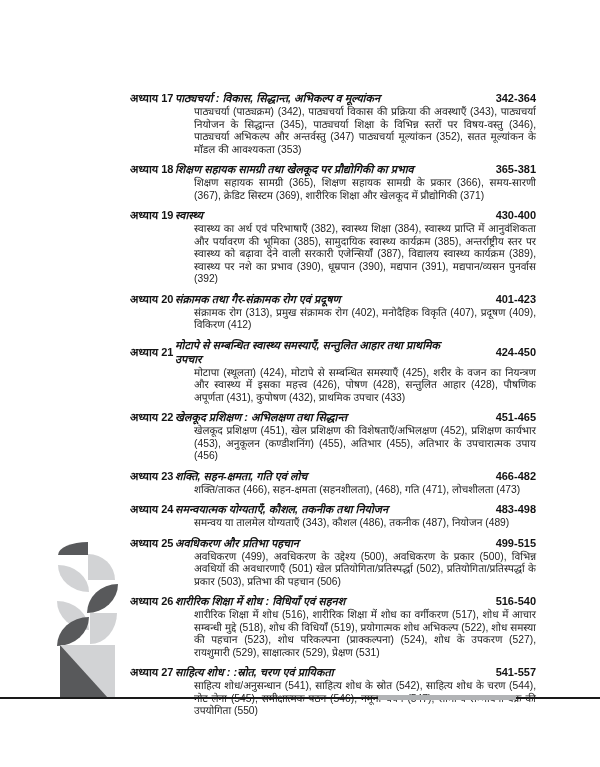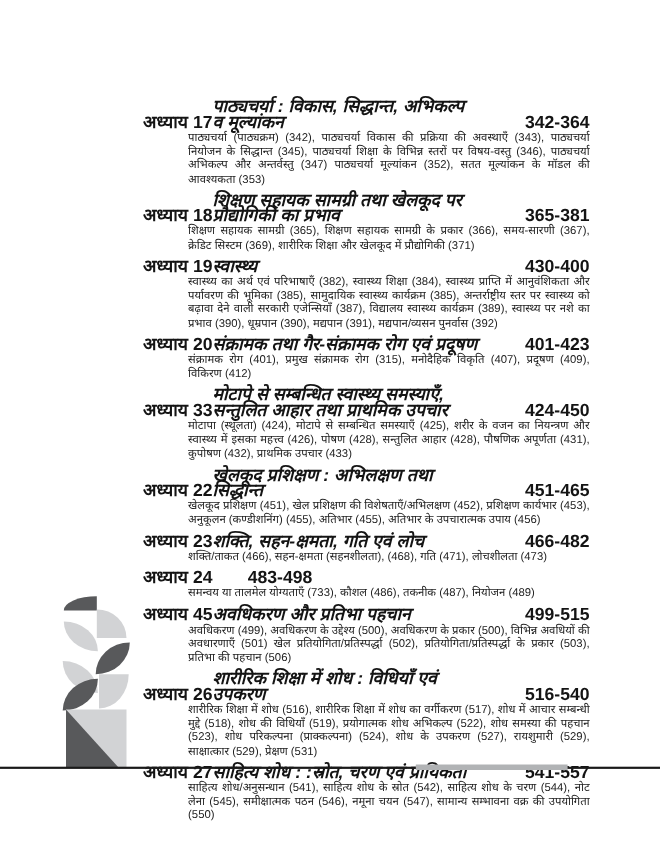--- a/index.html
+++ b/index.html
@@ -2,25 +2,25 @@
 <html><head>
 <meta charset="utf-8">
 <style>
   html,body{margin:0;padding:0;}
   body{width:600px;height:767px;background:#ffffff;font-family:"Liberation Sans",sans-serif;}
   .page{position:relative;width:600px;height:767px;background:#fff;overflow:hidden;}
 
   
   .toc{position:absolute;left:130px;top:91px;width:406px;color:#1a1a1a;}
   .chapter{margin-bottom:6px;}
-  .ch-head{display:flex;align-items:flex-end;font-weight:bold;font-size:16px;line-height:14px;margin-bottom:1px;color:#141414;}
+  .ch-head{display:flex;align-items:center;font-weight:bold;font-size:11px;line-height:14px;margin-bottom:1px;color:#141414;}
   .ch-label{flex:0 0 45px;white-space:nowrap;}
   .ch-title{flex:1 1 auto;padding-right:10px;font-style:italic;}
   .ch-pages{flex:0 0 auto;text-align:right;white-space:nowrap;margin-left:32px;}
-  .ch-topics{margin-left:41px;font-size:10.3px;line-height:12.5px;text-align:justify;color:#222;}
+  .ch-topics{margin-left:64px;font-size:10.3px;line-height:12.5px;text-align:justify;color:#222;}
 
   
   .rule{position:absolute;left:0;top:697px;width:600px;height:2px;}
   .rule-tab{position:absolute;left:378px;top:695px;width:138px;height:5px;}
 
   
   .logo{position:absolute;left:0;top:0;width:600px;height:767px;pointer-events:none;}
   .logo div{position:absolute;}
   .p-a{left:58px;top:542px;width:30px;height:13px;border-radius:100% 0 0 0;}
   .p-b{left:88px;top:554px;width:27px;height:26px;border-radius:0 100% 0 0;}
@@ -64,26 +64,26 @@
       </div>
       <div class="ch-topics">स्वास्थ्य का अर्थ एवं परिभाषाएँ (382), स्वास्थ्य शिक्षा (384), स्वास्थ्य प्राप्ति में आनुवंशिकता और पर्यावरण की भूमिका (385), सामुदायिक स्वास्थ्य कार्यक्रम (385), अन्तर्राष्ट्रीय स्तर पर स्वास्थ्य को बढ़ावा देने वाली सरकारी एजेन्सियाँ (387), विद्यालय स्वास्थ्य कार्यक्रम (389), स्वास्थ्य पर नशे का प्रभाव (390), धूम्रपान (390), मद्यपान (391), मद्यपान/व्यसन पुनर्वास (392)</div>
     </div>
 
     <div class="chapter">
       <div class="ch-head">
         <span class="ch-label">अध्याय 20</span>
         <span class="ch-title">संक्रामक तथा गैर-संक्रामक रोग एवं प्रदूषण</span>
         <span class="ch-pages">401-423</span>
       </div>
-      <div class="ch-topics">संक्रामक रोग (401), प्रमुख संक्रामक रोग (315), मनोदैहिक विकृति (407), प्रदूषण (409), विकिरण (412)</div>
+      <div class="ch-topics">संक्रामक रोग (313), प्रमुख संक्रामक रोग (402), मनोदैहिक विकृति (407), प्रदूषण (409), विकिरण (412)</div>
     </div>
 
     <div class="chapter">
       <div class="ch-head">
-        <span class="ch-label">अध्याय 33</span>
+        <span class="ch-label">अध्याय 21</span>
         <span class="ch-title">मोटापे से सम्बन्धित स्वास्थ्य समस्याएँ, सन्तुलित आहार तथा प्राथमिक उपचार</span>
         <span class="ch-pages">424-450</span>
       </div>
       <div class="ch-topics">मोटापा (स्थूलता) (424), मोटापे से सम्बन्धित समस्याएँ (425), शरीर के वजन का नियन्त्रण और स्वास्थ्य में इसका महत्त्व (426), पोषण (428), सन्तुलित आहार (428), पौषणिक अपूर्णता (431), कुपोषण (432), प्राथमिक उपचार (433)</div>
     </div>
 
     <div class="chapter">
       <div class="ch-head">
         <span class="ch-label">अध्याय 22</span>
         <span class="ch-title">खेलकूद प्रशिक्षण : अभिलक्षण तथा सिद्धान्त</span>
@@ -97,38 +97,39 @@
         <span class="ch-label">अध्याय 23</span>
         <span class="ch-title">शक्ति, सहन-क्षमता, गति एवं लोच</span>
         <span class="ch-pages">466-482</span>
       </div>
       <div class="ch-topics">शक्ति/ताकत (466), सहन-क्षमता (सहनशीलता), (468), गति (471), लोचशीलता (473)</div>
     </div>
 
     <div class="chapter">
       <div class="ch-head">
         <span class="ch-label">अध्याय 24</span>
+        <span class="ch-title">समन्वयात्मक योग्यताएँ, कौशल, तकनीक तथा नियोजन</span>
         <span class="ch-pages">483-498</span>
       </div>
-      <div class="ch-topics">समन्वय या तालमेल योग्यताएँ (733), कौशल (486), तकनीक (487), नियोजन (489)</div>
+      <div class="ch-topics">समन्वय या तालमेल योग्यताएँ (343), कौशल (486), तकनीक (487), नियोजन (489)</div>
     </div>
 
     <div class="chapter">
       <div class="ch-head">
-        <span class="ch-label">अध्याय 45</span>
+        <span class="ch-label">अध्याय 25</span>
         <span class="ch-title">अवधिकरण और प्रतिभा पहचान</span>
         <span class="ch-pages">499-515</span>
       </div>
       <div class="ch-topics">अवधिकरण (499), अवधिकरण के उद्देश्य (500), अवधिकरण के प्रकार (500), विभिन्न अवधियों की अवधारणाएँ (501) खेल प्रतियोगिता/प्रतिस्पर्द्धा (502), प्रतियोगिता/प्रतिस्पर्द्धा के प्रकार (503), प्रतिभा की पहचान (506)</div>
     </div>
 
     <div class="chapter">
       <div class="ch-head">
         <span class="ch-label">अध्याय 26</span>
-        <span class="ch-title">शारीरिक शिक्षा में शोध : विधियाँ एवं उपकरण</span>
+        <span class="ch-title">शारीरिक शिक्षा में शोध : विधियाँ एवं सहनश</span>
         <span class="ch-pages">516-540</span>
       </div>
       <div class="ch-topics">शारीरिक शिक्षा में शोध (516), शारीरिक शिक्षा में शोध का वर्गीकरण (517), शोध में आचार सम्बन्धी मुद्दे (518), शोध की विधियाँ (519), प्रयोगात्मक शोध अभिकल्प (522), शोध समस्या की पहचान (523), शोध परिकल्पना (प्राक्कल्पना) (524), शोध के उपकरण (527), रायशुमारी (529), साक्षात्कार (529), प्रेक्षण (531)</div>
     </div>
 
     <div class="chapter">
       <div class="ch-head">
         <span class="ch-label">अध्याय 27</span>
         <span class="ch-title">साहित्य शोध : :स्रोत, चरण एवं प्रायिकता</span>
         <span class="ch-pages">541-557</span>

